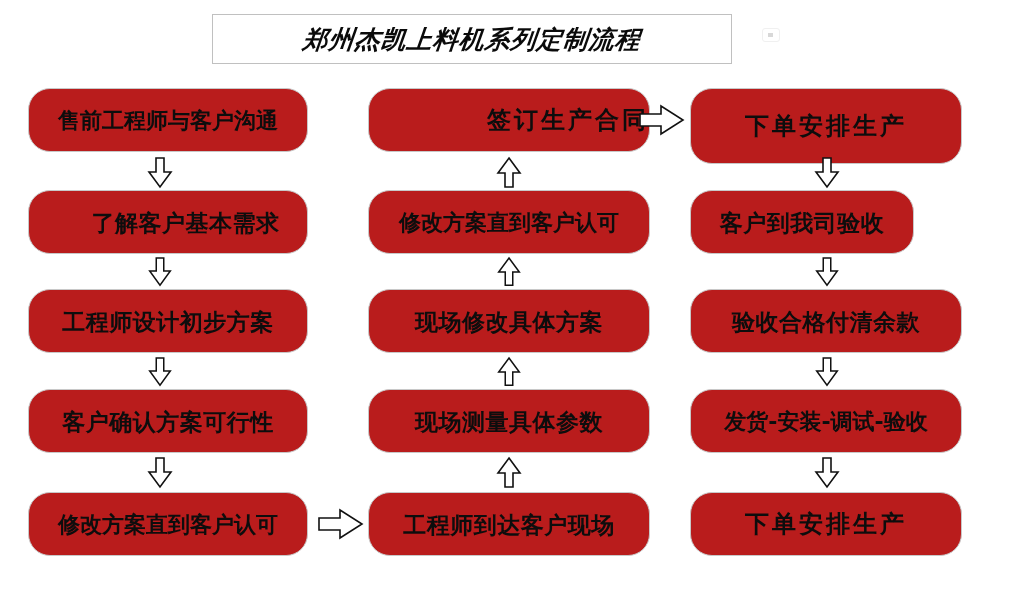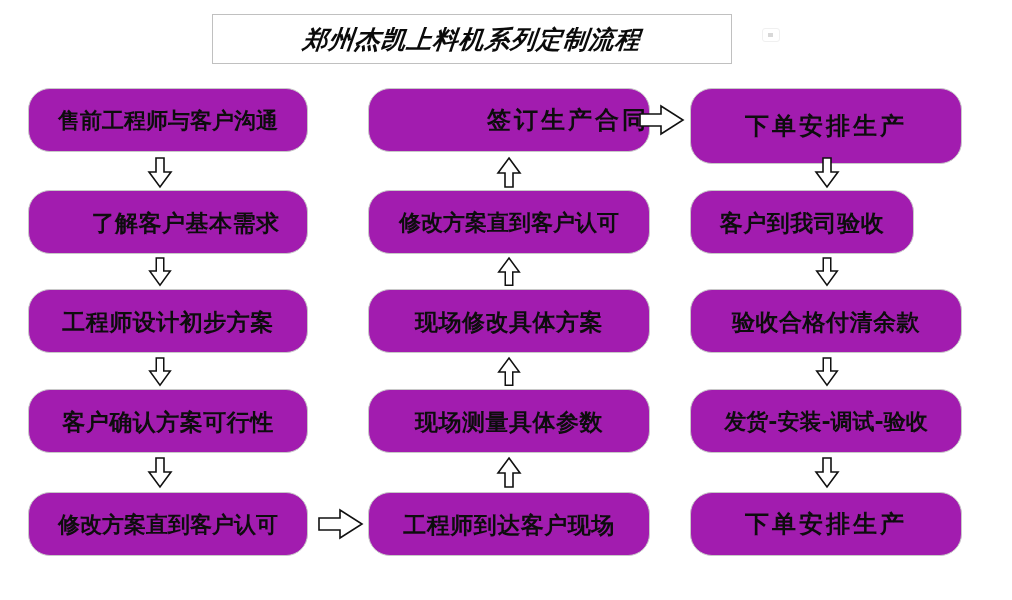--- a/index.html
+++ b/index.html
@@ -64,21 +64,21 @@
     width: 5px; height: 4px;
     background: #d8d8d8;
   }
 
   
   .node {
     position: absolute;
     box-sizing: border-box;
     border: 1px solid #c8c8c8;
     border-radius: 22px;
-    background: #a21caf;
+    background: #b91c1c;
     display: flex;
     align-items: center;
     justify-content: center;
   }
   .node-label {
     font-family: "DejaVu Serif", "Liberation Serif", serif;
     font-size: 23px;
     font-weight: 700;
     color: #0d0d0d;
     white-space: nowrap;

